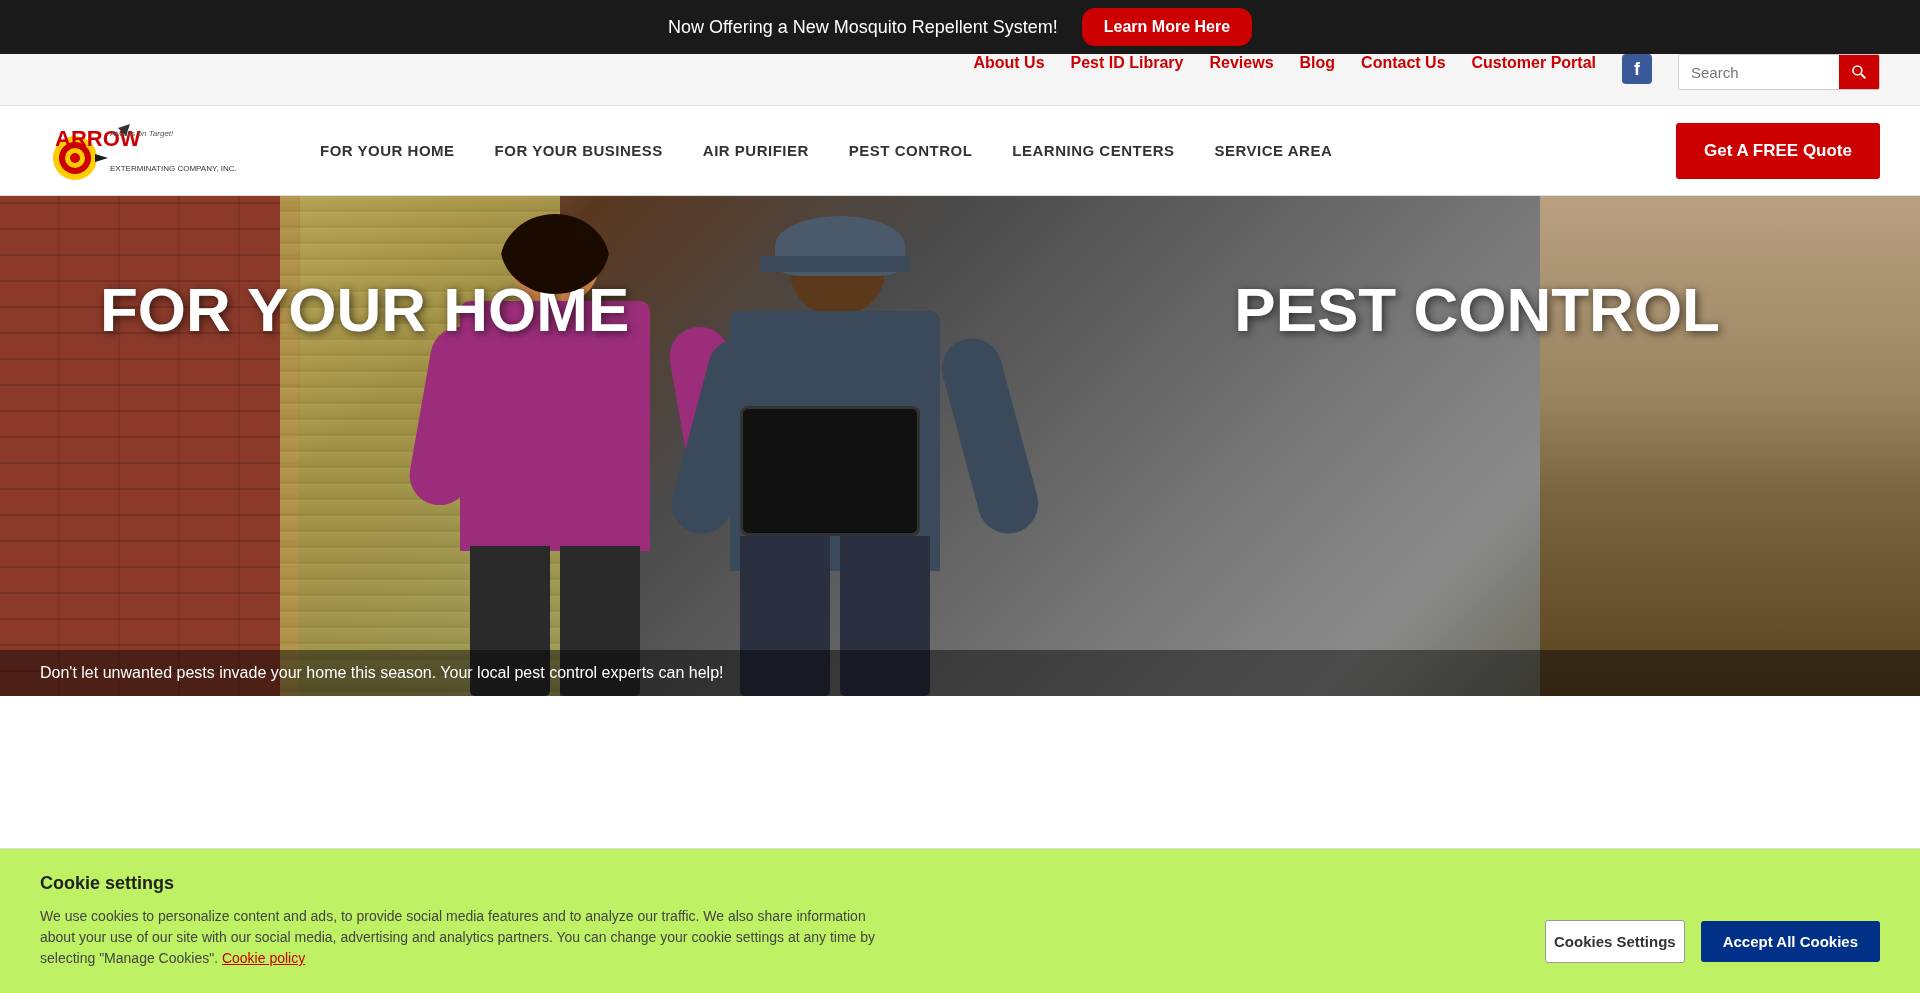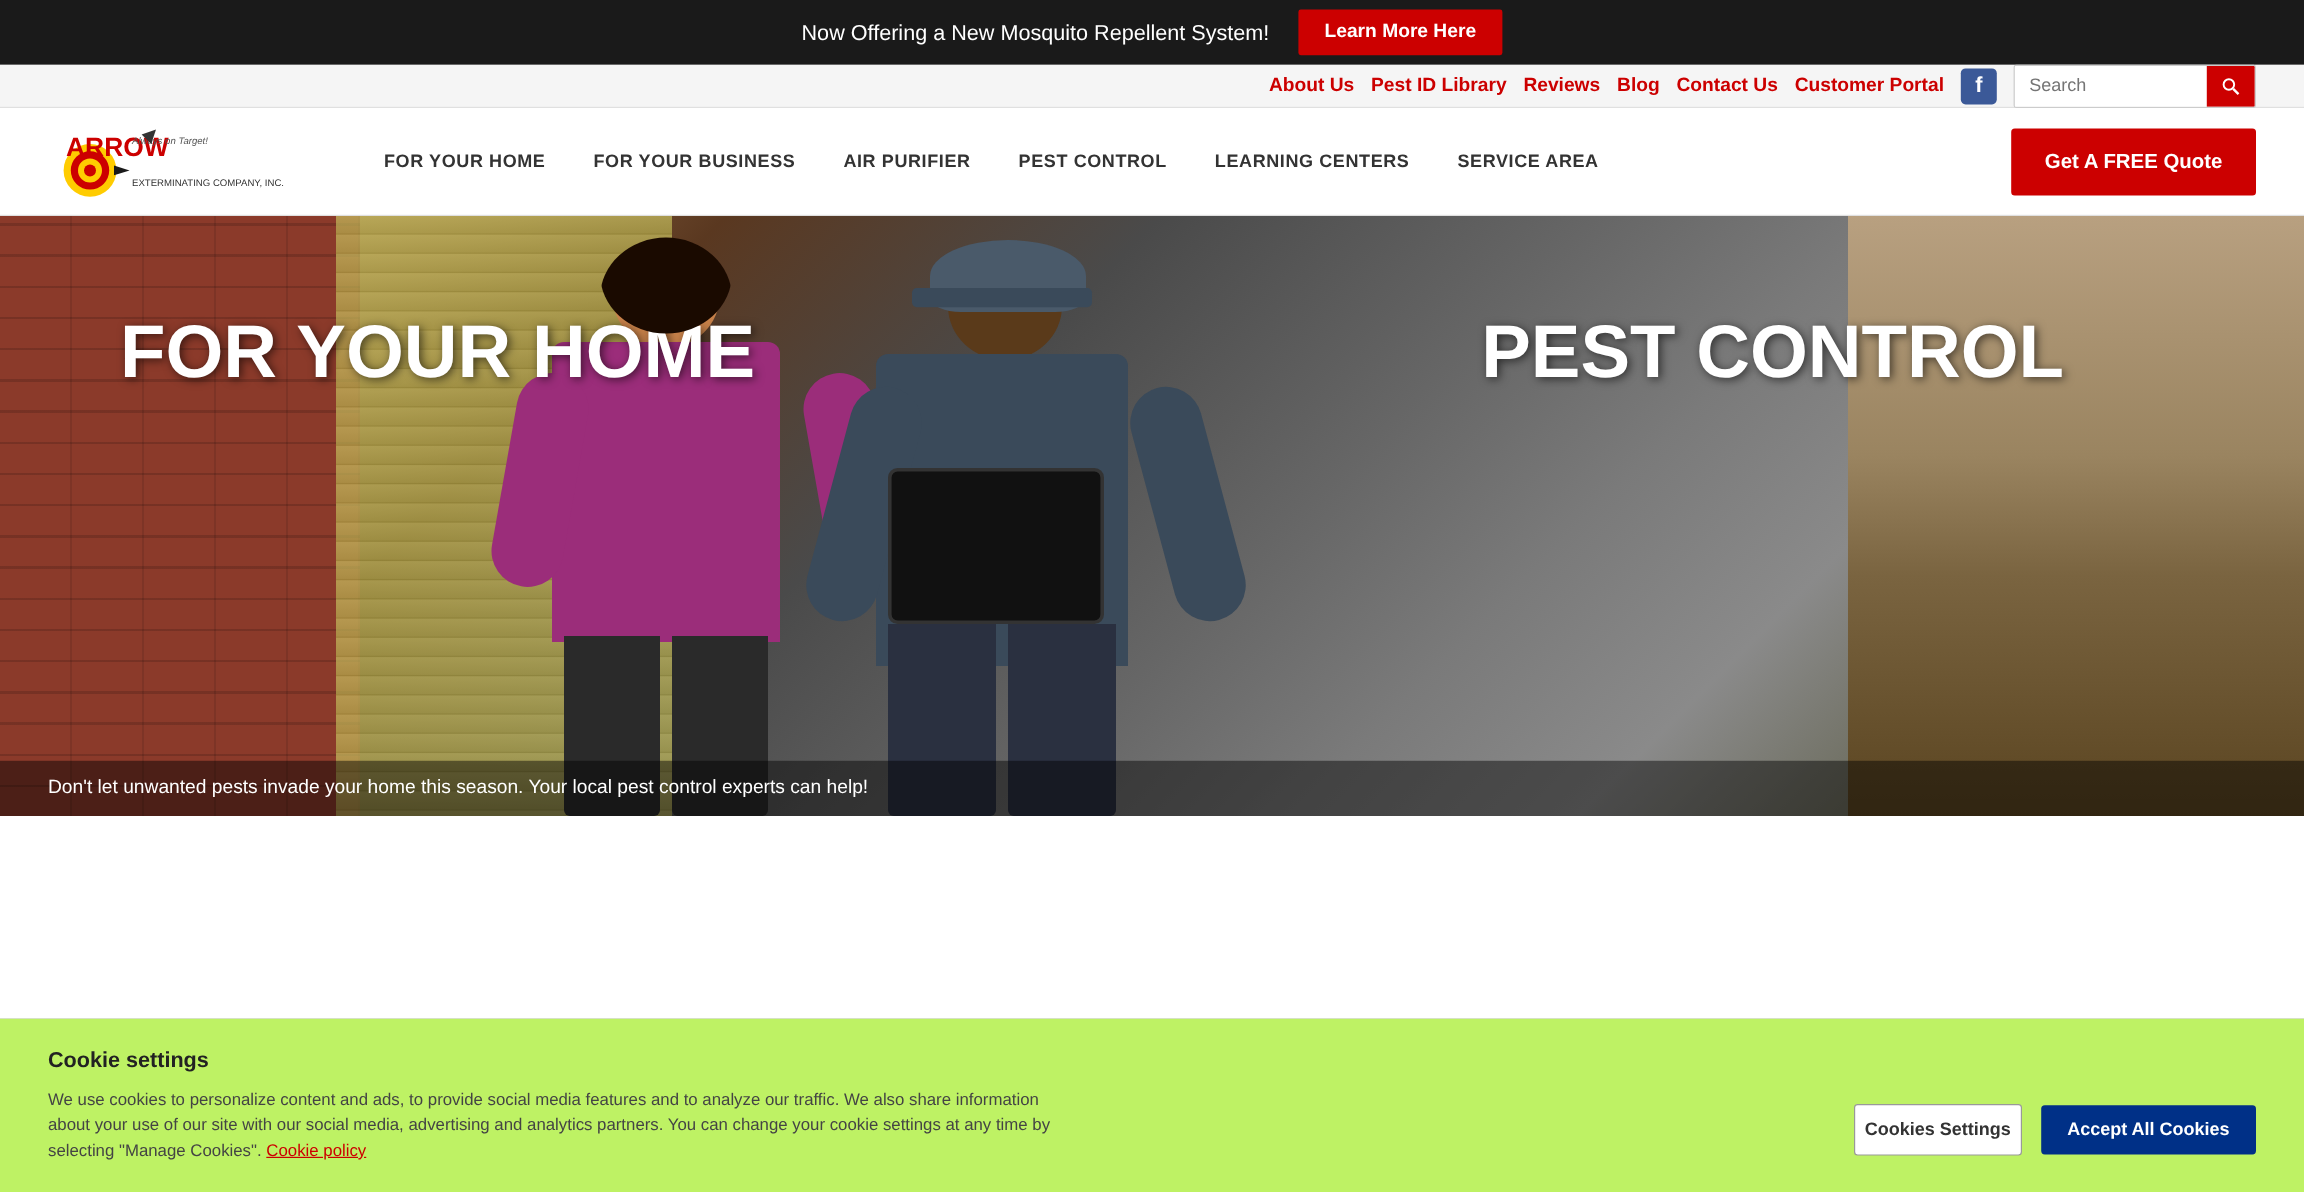--- a/index.html
+++ b/index.html
@@ -21,32 +21,32 @@
       font-weight: 500;
     }
     .learn-more-btn {
       background: #cc0000;
       color: #fff;
       border: none;
       padding: 10px 22px;
       font-size: 16px;
       font-weight: 700;
       cursor: pointer;
-      border-radius: 2px;
+      border-radius: 13px;
     }
 
     
     .top-nav {
       background: #f5f5f5;
       display: flex;
-      align-items: center;
+      align-items: flex-start;
       justify-content: flex-end;
       padding: 0 40px;
-      height: 36px;
-      gap: 14px;
+      height: 52px;
+      gap: 26px;
       border-bottom: 1px solid #e0e0e0;
     }
     .top-nav a {
       color: #cc0000;
       text-decoration: none;
       font-size: 16px;
       font-weight: 600;
     }
     .facebook-icon {
       width: 30px;

